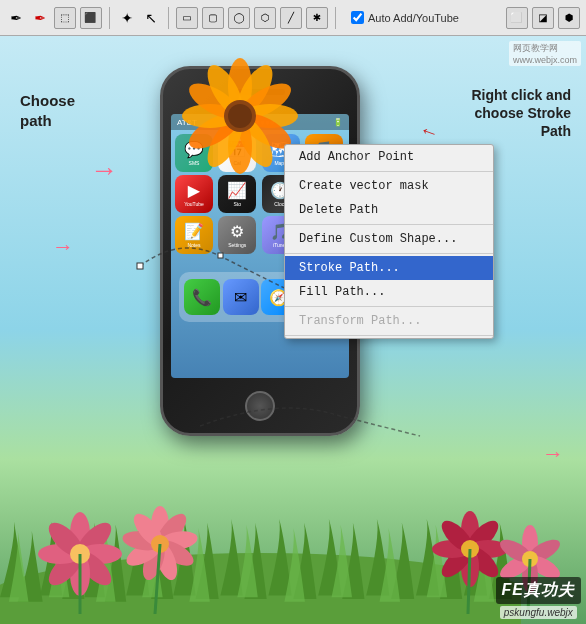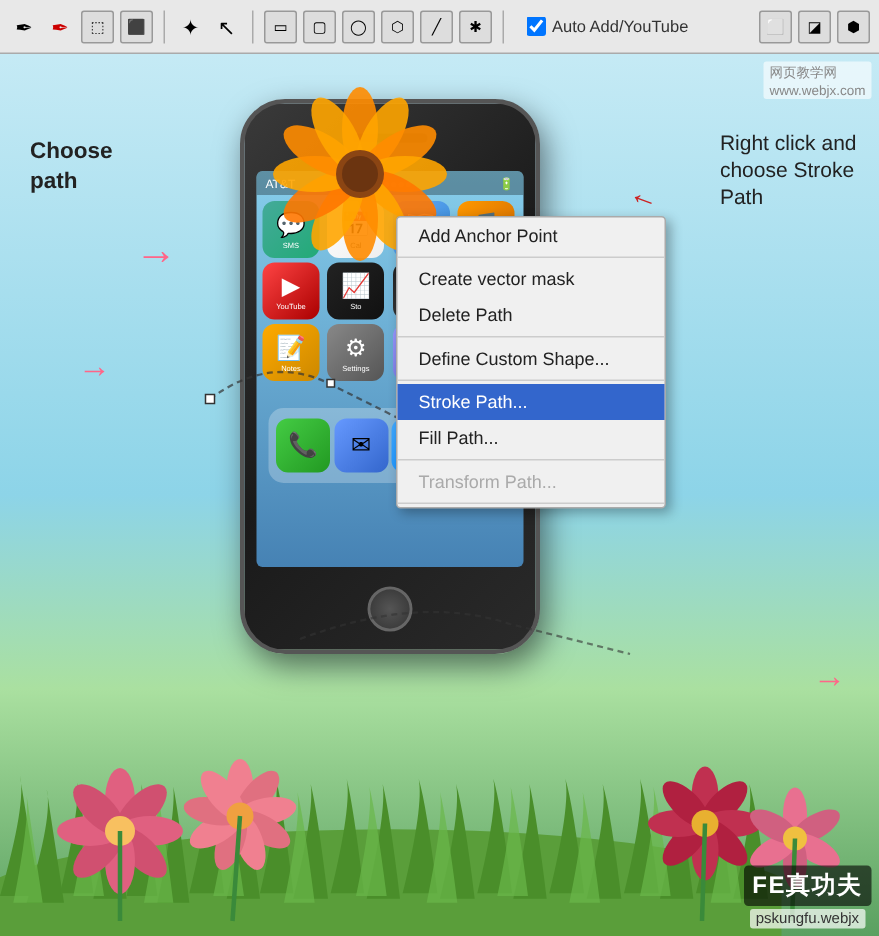--- a/index.html
+++ b/index.html
@@ -193,28 +193,29 @@
       width: 50px;
       height: 6px;
       border-radius: 3px;
       background: #111;
     }
 
     
     .context-menu {
       position: absolute;
       top: 108px;
-      left: 264px;
-      width: 180px;
+      left: 284px;
+      width: 210px;
       background: #f0f0f0;
       border: 1px solid #aaa;
       box-shadow: 3px 3px 8px rgba(0,0,0,0.3);
       border-radius: 3px;
       font-size: 12px;
       z-index: 100;
+      font-family: Liberation Mono, monospace;
     }
     .menu-item {
       padding: 5px 14px;
       color: #222;
       cursor: pointer;
       white-space: nowrap;
     }
     .menu-item.highlighted {
       background: #3366cc;
       color: white;
@@ -269,25 +270,25 @@
       font-weight: bold;
       color: #222;
       z-index: 200;
       line-height: 1.3;
     }
     .label-right-click {
       position: absolute;
       top: 50px;
       right: 15px;
       font-size: 14px;
-      font-weight: normal;
+      font-weight: bold;
       color: #222;
       z-index: 200;
       line-height: 1.3;
-      text-align: left;
+      text-align: right;
     }
 
     
     .arrow-choose-path {
       position: absolute;
       top: 115px;
       left: 90px;
       font-size: 28px;
       color: #ff6688;
       z-index: 200;
@@ -322,20 +323,21 @@
 
     
     .watermark {
       position: absolute;
       bottom: 5px;
       right: 5px;
       z-index: 500;
       display: flex;
       flex-direction: column;
       align-items: center;
+      font-style: italic;
     }
     .watermark-logo {
       background: rgba(0,0,0,0.6);
       color: #fff;
       font-size: 16px;
       font-weight: bold;
       padding: 3px 6px;
       border-radius: 3px;
       letter-spacing: 1px;
     }

